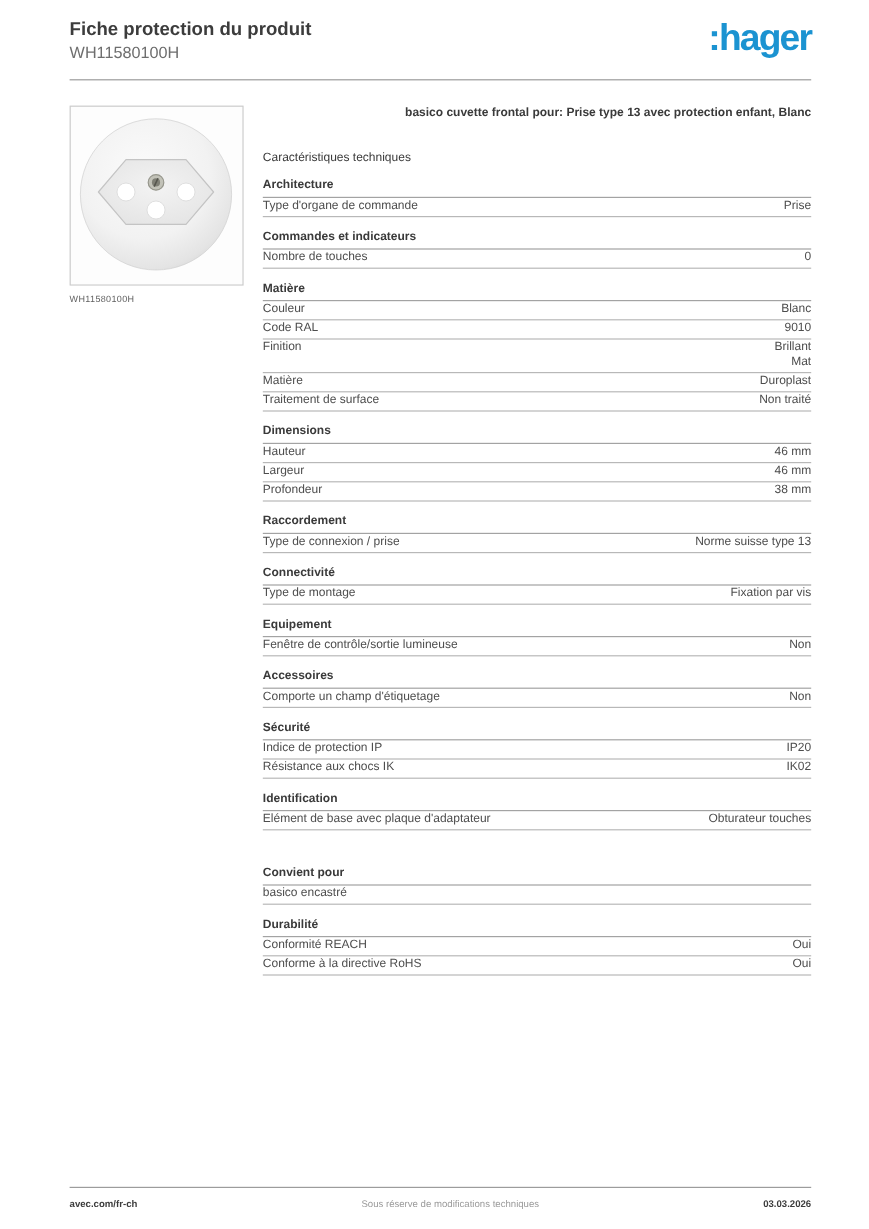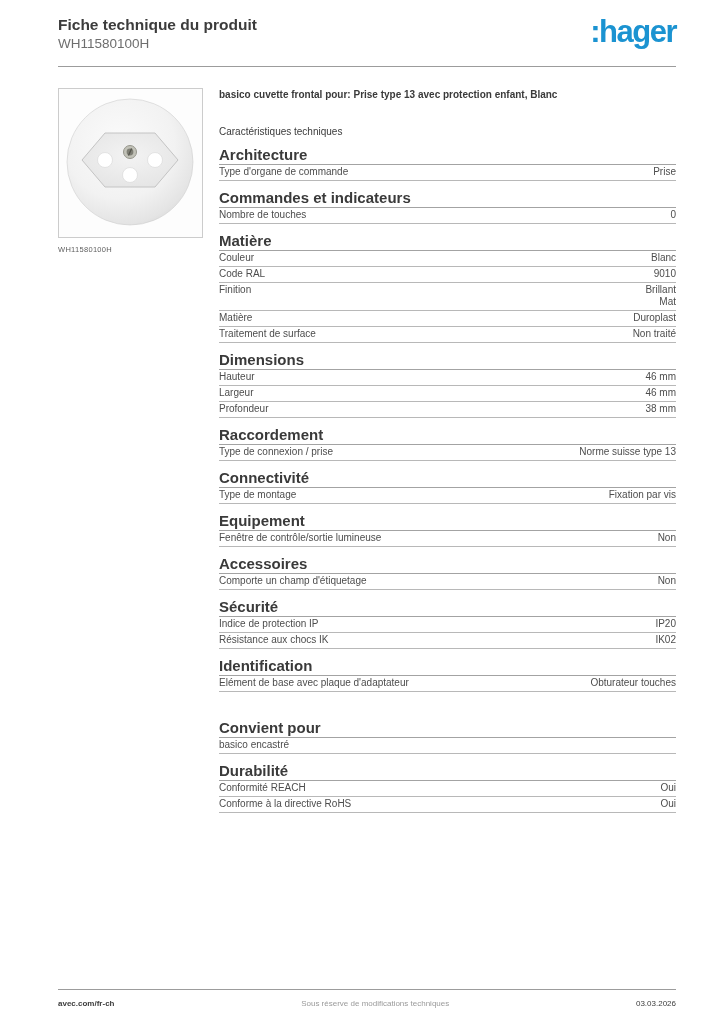--- a/index.html
+++ b/index.html
@@ -66,35 +66,36 @@
     margin-top: 7px;
     letter-spacing: 0.3px;
   }
   .right-col { flex: 1; min-width: 0; }
 
   .product-title {
     font-size: 10px;
     font-weight: bold;
     color: #3a3a3a;
     line-height: 13px;
+    text-align: right;
   }
   .char-heading {
     font-size: 10px;
     font-weight: normal;
     color: #3a3a3a;
     margin-top: 24px;
     line-height: 13px;
   }
   .sections { margin-top: 1px; }
 
   
   .spec-section { margin-top: 11px; }
   .spec-section.spaced { margin-top: 30px; }
   .section-title {
-    font-size: 15px;
+    font-size: 10px;
     font-weight: bold;
     color: #3a3a3a;
     line-height: 12px;
     padding-bottom: 3px;
     border-bottom: 1px solid #a3a3a3;
   }
   .spec-row {
     display: flex;
     justify-content: space-between;
     align-items: flex-start;
@@ -116,30 +117,30 @@
     bottom: 16px;
     border-top: 1px solid #9c9c9c;
     padding-top: 9px;
     display: flex;
     justify-content: space-between;
     align-items: baseline;
     font-size: 8px;
   }
   .f-left  { font-weight: bold; color: #3c3c3c; }
   .f-center{ color: #9a9a9a; }
-  .f-right { font-weight: normal; color: #3c3c3c; }
+  .f-right { font-weight: bold; color: #3c3c3c; }
 </style>
 </head>
 <body>
 
 <div class="page">
 
   <header class="page-header">
     <div>
-      <h1>Fiche technique du produit</h1>
+      <h1>Fiche protection du produit</h1>
       <div class="product-ref">WH11580100H</div>
     </div>
     <div class="logo" style="color: rgb(27, 147, 209);">:hager</div>
   </header>
 
   <div class="header-rule"></div>
 
   <main class="content">
 
     <aside class="left-col">

